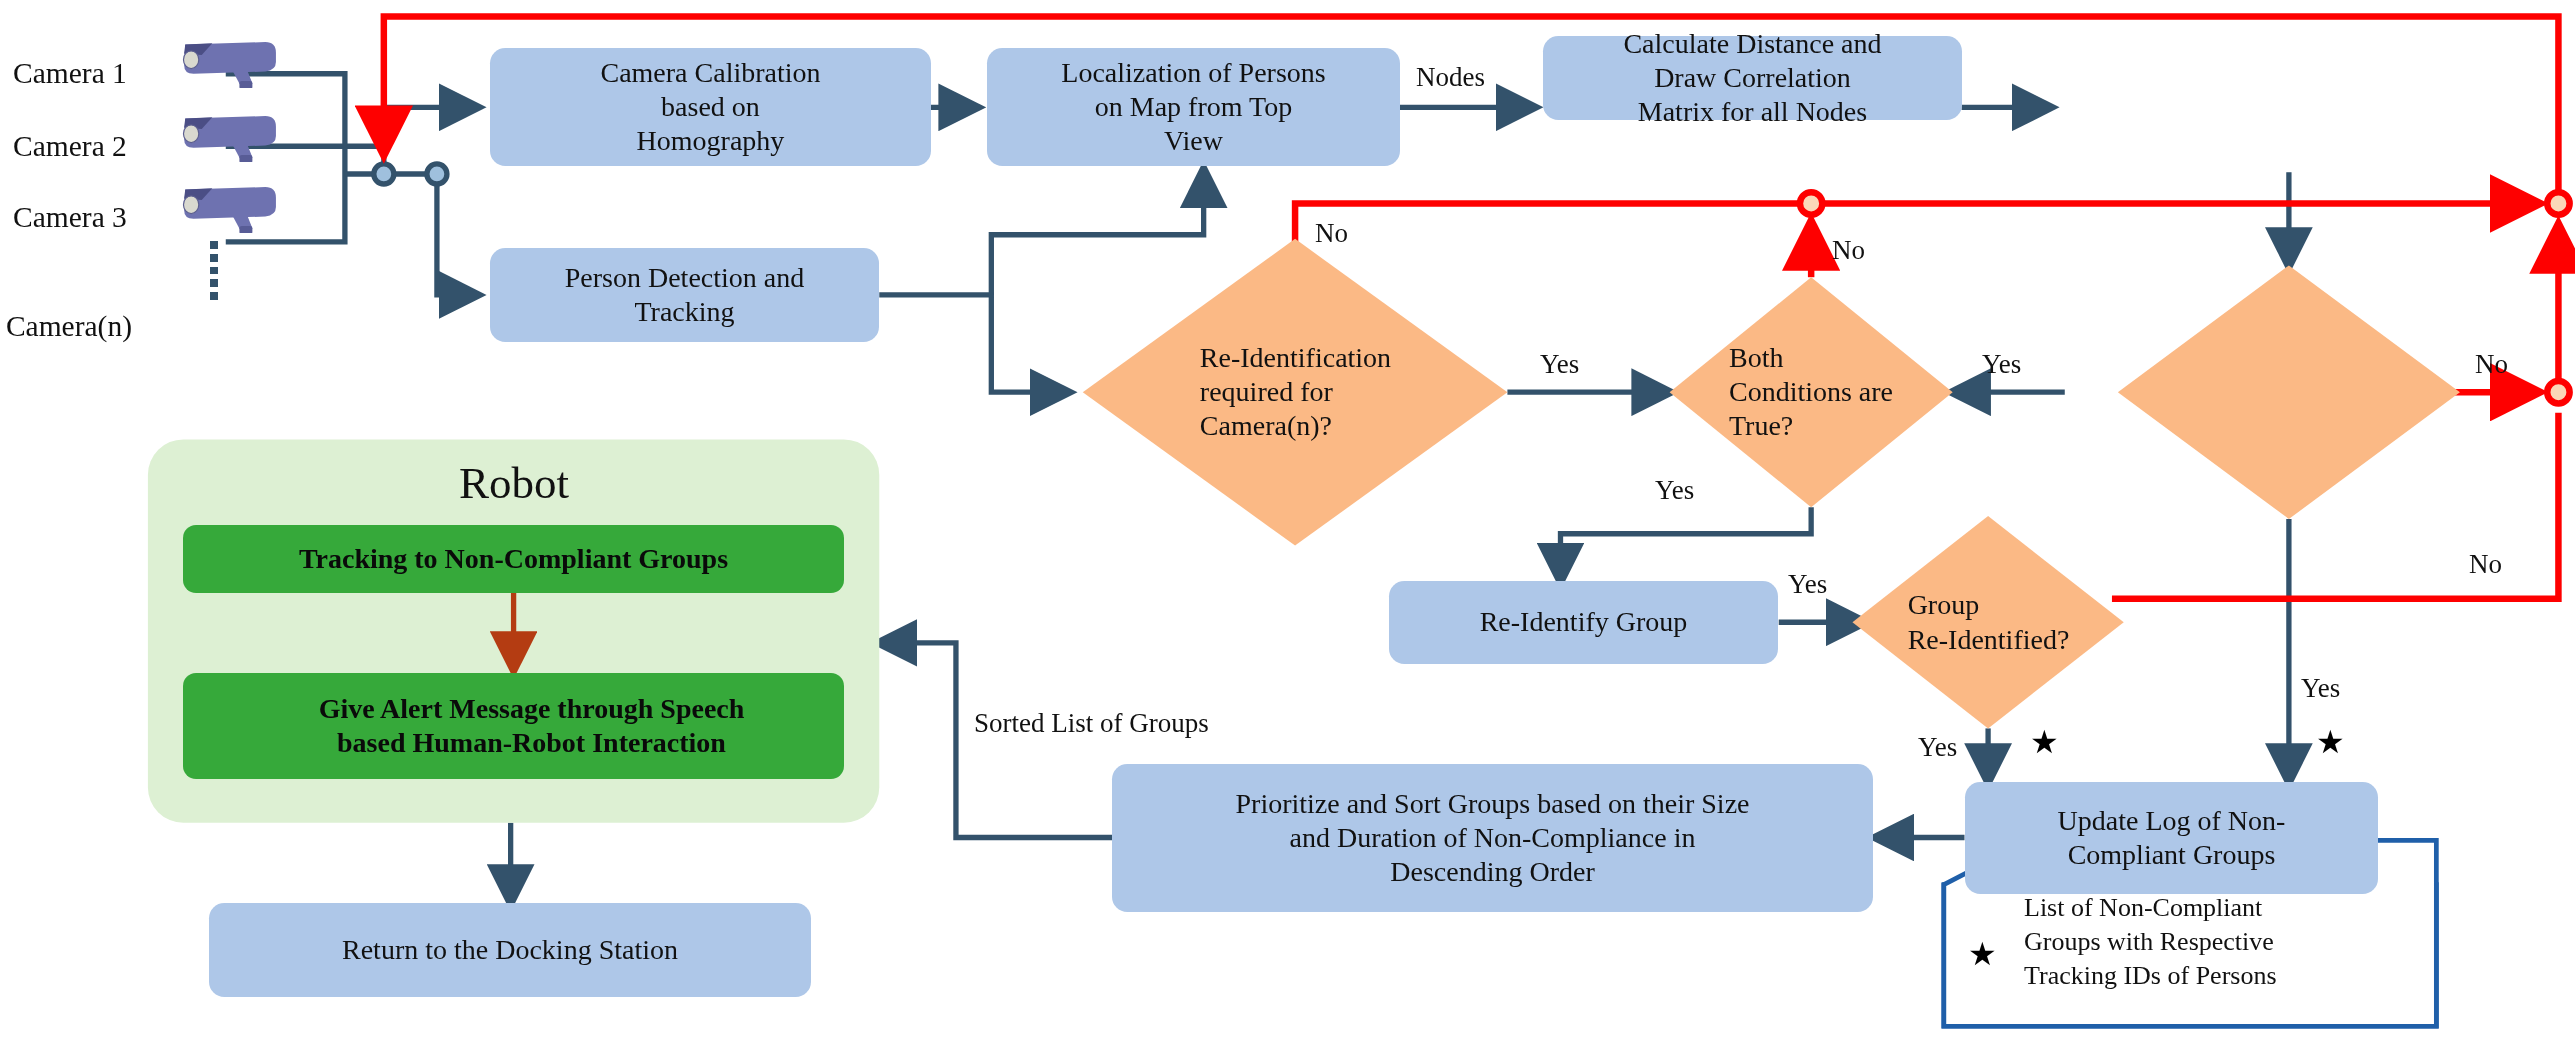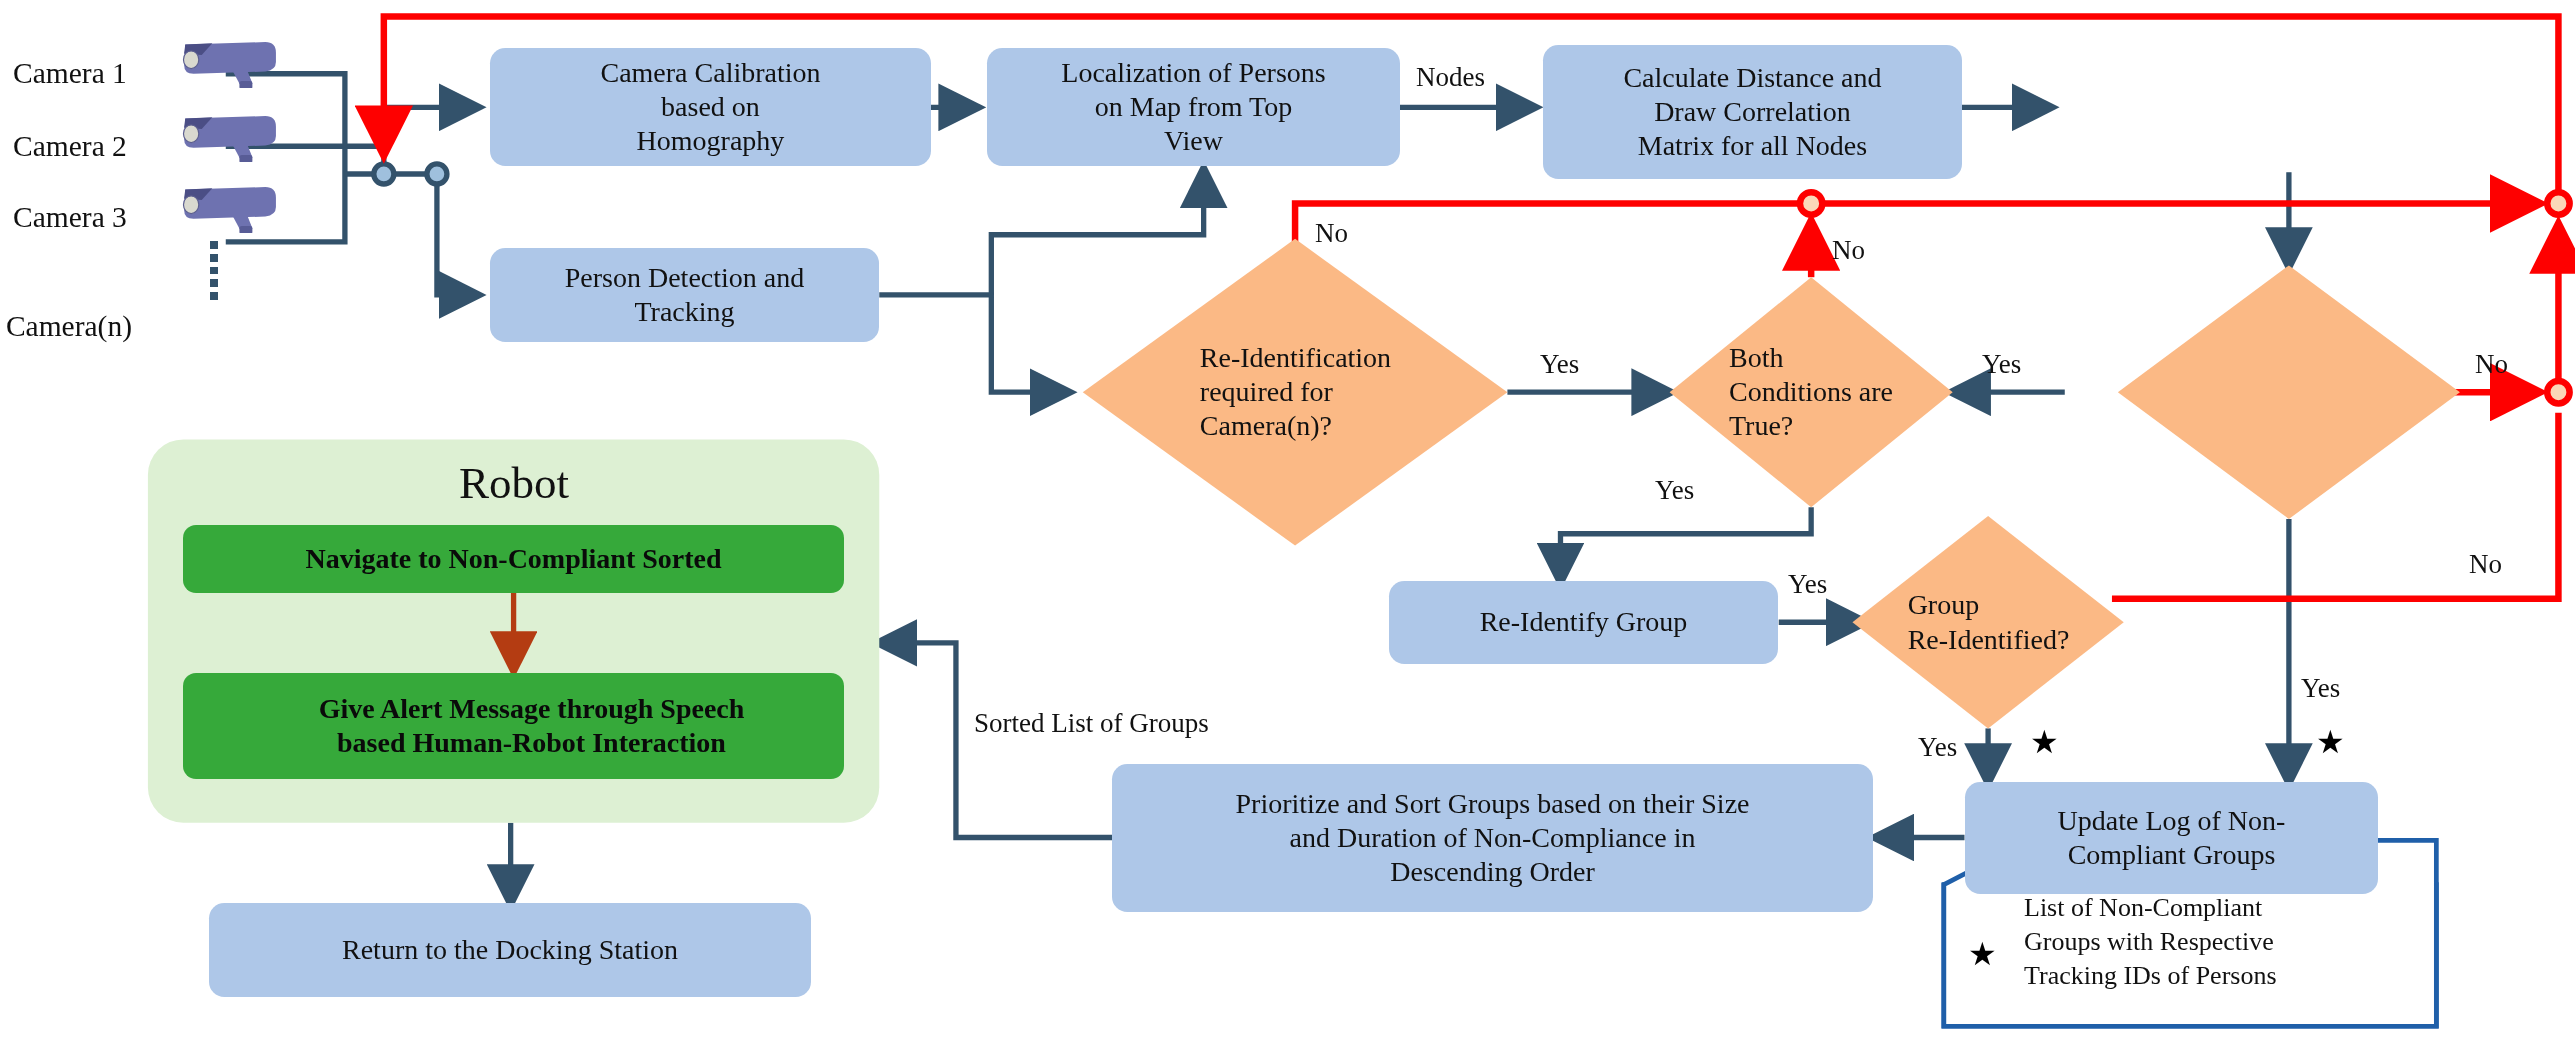--- a/index.html
+++ b/index.html
@@ -156,37 +156,37 @@
   <div class="cam-label" style="left:13px;top:130px;">Camera 2</div>
   <div class="cam-label" style="left:13px;top:201px;">Camera 3</div>
   <div class="cam-label" style="left:5.9px;top:310px;">Camera(n)</div>
 
   <div class="node proc" style="left:490px;top:48px;width:441px;height:118px;">Camera Calibration<br>based on<br>Homography</div>
 
   <div class="node proc" style="left:490px;top:248px;width:389px;height:94px;">Person Detection and<br>Tracking</div>
 
   <div class="node proc" style="left:987px;top:48px;width:413px;height:118px;">Localization of Persons<br>on Map from Top<br>View</div>
 
-  <div class="node proc" style="left:1543px;top:45px;width:419px;height:134px;">Calculate Distance and<br>Draw Correlation<br>Matrix for all Nodes</div>
+  <div class="node proc" style="left:1543px;top:36px;width:419px;height:84px;">Calculate Distance and<br>Draw Correlation<br>Matrix for all Nodes</div>
 
 
   <div class="node proc" style="left:1389px;top:581px;width:389px;height:83px;">Re-Identify Group</div>
 
   <div class="node proc" style="left:1965px;top:782px;width:413px;height:112px;">Update Log of Non-<br>Compliant Groups</div>
 
   <div class="node proc" style="left:1112px;top:764px;width:761px;height:148px;">Prioritize and Sort Groups based on their Size<br>and Duration of Non-Compliance in<br>Descending Order</div>
 
   <div class="node proc" style="left:209px;top:903px;width:602px;height:94px;">Return to the Docking Station</div>
 
   <div class="dia-label" style="left:1136px;top:333px;width:319px;height:118px;">Re-Identification<br>required for<br>Camera(n)?</div>
   <div class="dia-label" style="left:1684px;top:333px;width:254px;height:118px;">Both<br>Conditions are<br>True?</div>
   <div class="dia-label" style="left:1853px;top:581px;width:271px;height:83px;">Group<br>Re-Identified?</div>
 
   <div class="robot-title" style="left:148px;top:457px;width:732px;">Robot</div>
-  <div class="node greenbox" style="left:183px;top:525px;width:661px;height:68px;">Navigate to Non-Compliant Sorted</div>
+  <div class="node greenbox" style="left:183px;top:525px;width:661px;height:68px;">Tracking to Non-Compliant Groups</div>
   <div class="node greenbox" style="left:183px;top:673px;width:661px;height:106px;padding-left:36px;">Give Alert Message through Speech<br>based Human-Robot Interaction</div>
 
   <div class="edge-label" style="left:1416px;top:62px;">Nodes</div>
   <div class="edge-label" style="left:1315px;top:218px;">No</div>
   <div class="edge-label" style="left:1540px;top:349px;">Yes</div>
   <div class="edge-label" style="left:1832px;top:235px;">No</div>
   <div class="edge-label" style="left:1982px;top:349px;">Yes</div>
   <div class="edge-label" style="left:1655px;top:475px;">Yes</div>
   <div class="edge-label" style="left:2475px;top:349px;">No</div>
   <div class="edge-label" style="left:2301px;top:673px;">Yes</div>

